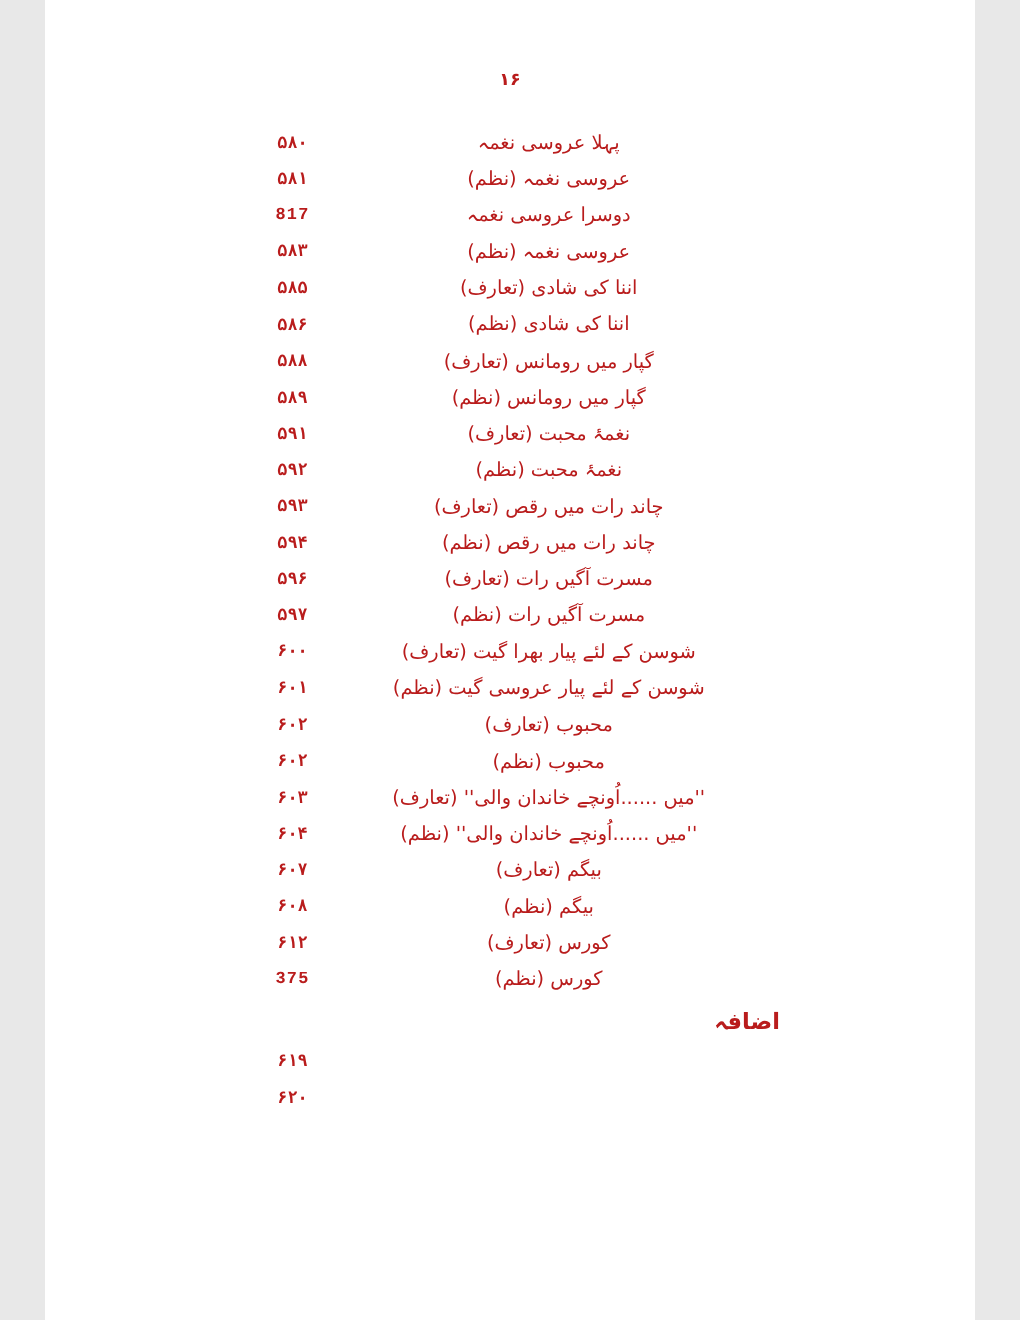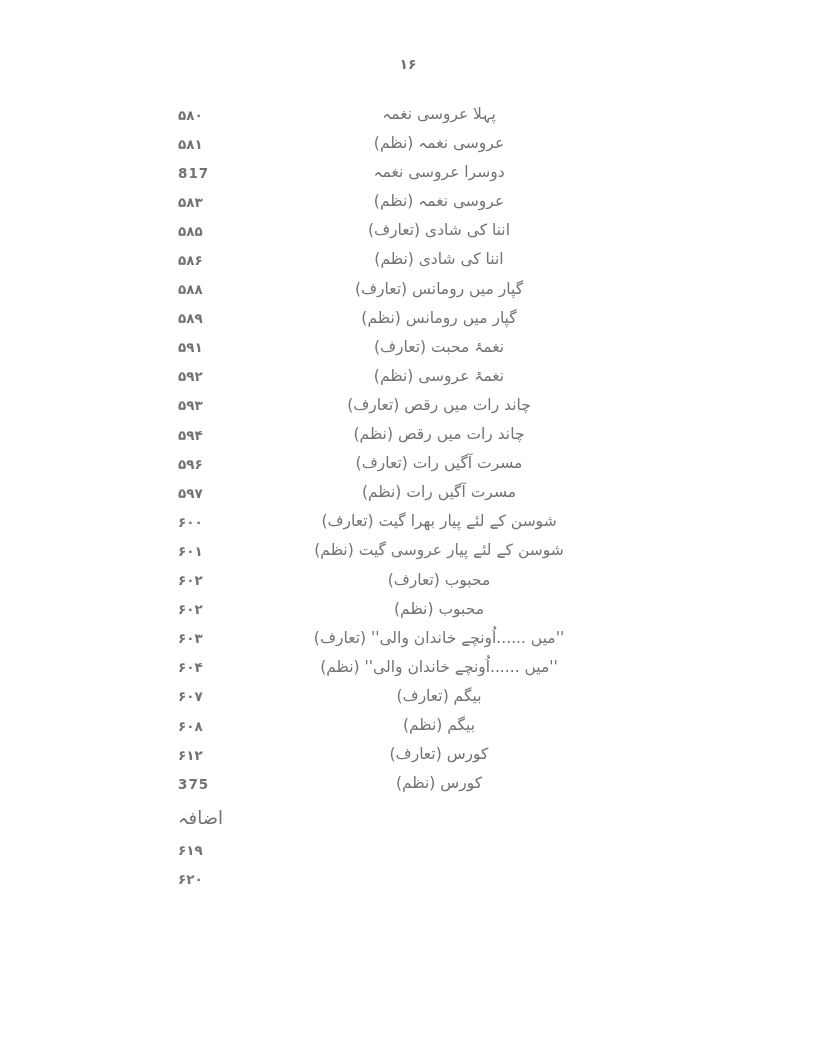--- a/index.html
+++ b/index.html
@@ -2,25 +2,25 @@
 <html lang="ur"><head>
 <meta charset="utf-8">
 <style>
   html, body {
     margin: 0;
     padding: 0;
     background: #e8e8e8;
   }
   .page {
     position: relative;
-    width: 816px;
+    width: 744px;
     height: 1056px;
     margin: 0 auto;
     background: #ffffff;
-    color: #737373;
+    color: #b91c1c;
     font-family: "DejaVu Sans", sans-serif;
     overflow: hidden;
   }
   .header-page-number {
     position: absolute;
     top: 56px;
     left: 0;
     right: 0;
     text-align: center;
     font-size: 14px;
@@ -34,41 +34,42 @@
     right: 156px;
   }
   .toc-row {
     height: 29.1px;
     display: flex;
     justify-content: space-between;
     align-items: center;
   }
   .toc-page-number {
     flex: 0 0 40px;
-    text-align: left;
+    text-align: center;
     font-size: 13.5px;
     font-weight: 600;
     direction: rtl;
     letter-spacing: 1px;
+    font-family: Liberation Mono, monospace;
   }
   .toc-title {
     flex: 1 1 auto;
     text-align: center;
     direction: rtl;
     font-size: 15.5px;
     line-height: 1.1;
     white-space: nowrap;
   }
   .section-heading {
     height: 34px;
     line-height: 34px;
     margin-top: 3px;
-    text-align: left;
+    text-align: right;
     font-size: 18px;
-    font-weight: 400;
+    font-weight: 700;
     direction: rtl;
   }
 </style>
 </head>
 <body>
 
 <div class="page">
 
   <div class="header-page-number">۱۶</div>
 
@@ -116,21 +117,21 @@
           <span class="toc-title">گپار میں رومانس (نظم)</span>
         </div>
 
         <div class="toc-row">
           <span class="toc-page-number">۵۹۱</span>
           <span class="toc-title">نغمۂ محبت (تعارف)</span>
         </div>
 
         <div class="toc-row">
           <span class="toc-page-number">۵۹۲</span>
-          <span class="toc-title">نغمۂ عروسی (نظم)</span>
+          <span class="toc-title">نغمۂ محبت (نظم)</span>
         </div>
 
         <div class="toc-row">
           <span class="toc-page-number">۵۹۳</span>
           <span class="toc-title">چاند رات میں رقص (تعارف)</span>
         </div>
 
         <div class="toc-row">
           <span class="toc-page-number">۵۹۴</span>
           <span class="toc-title">چاند رات میں رقص (نظم)</span>

